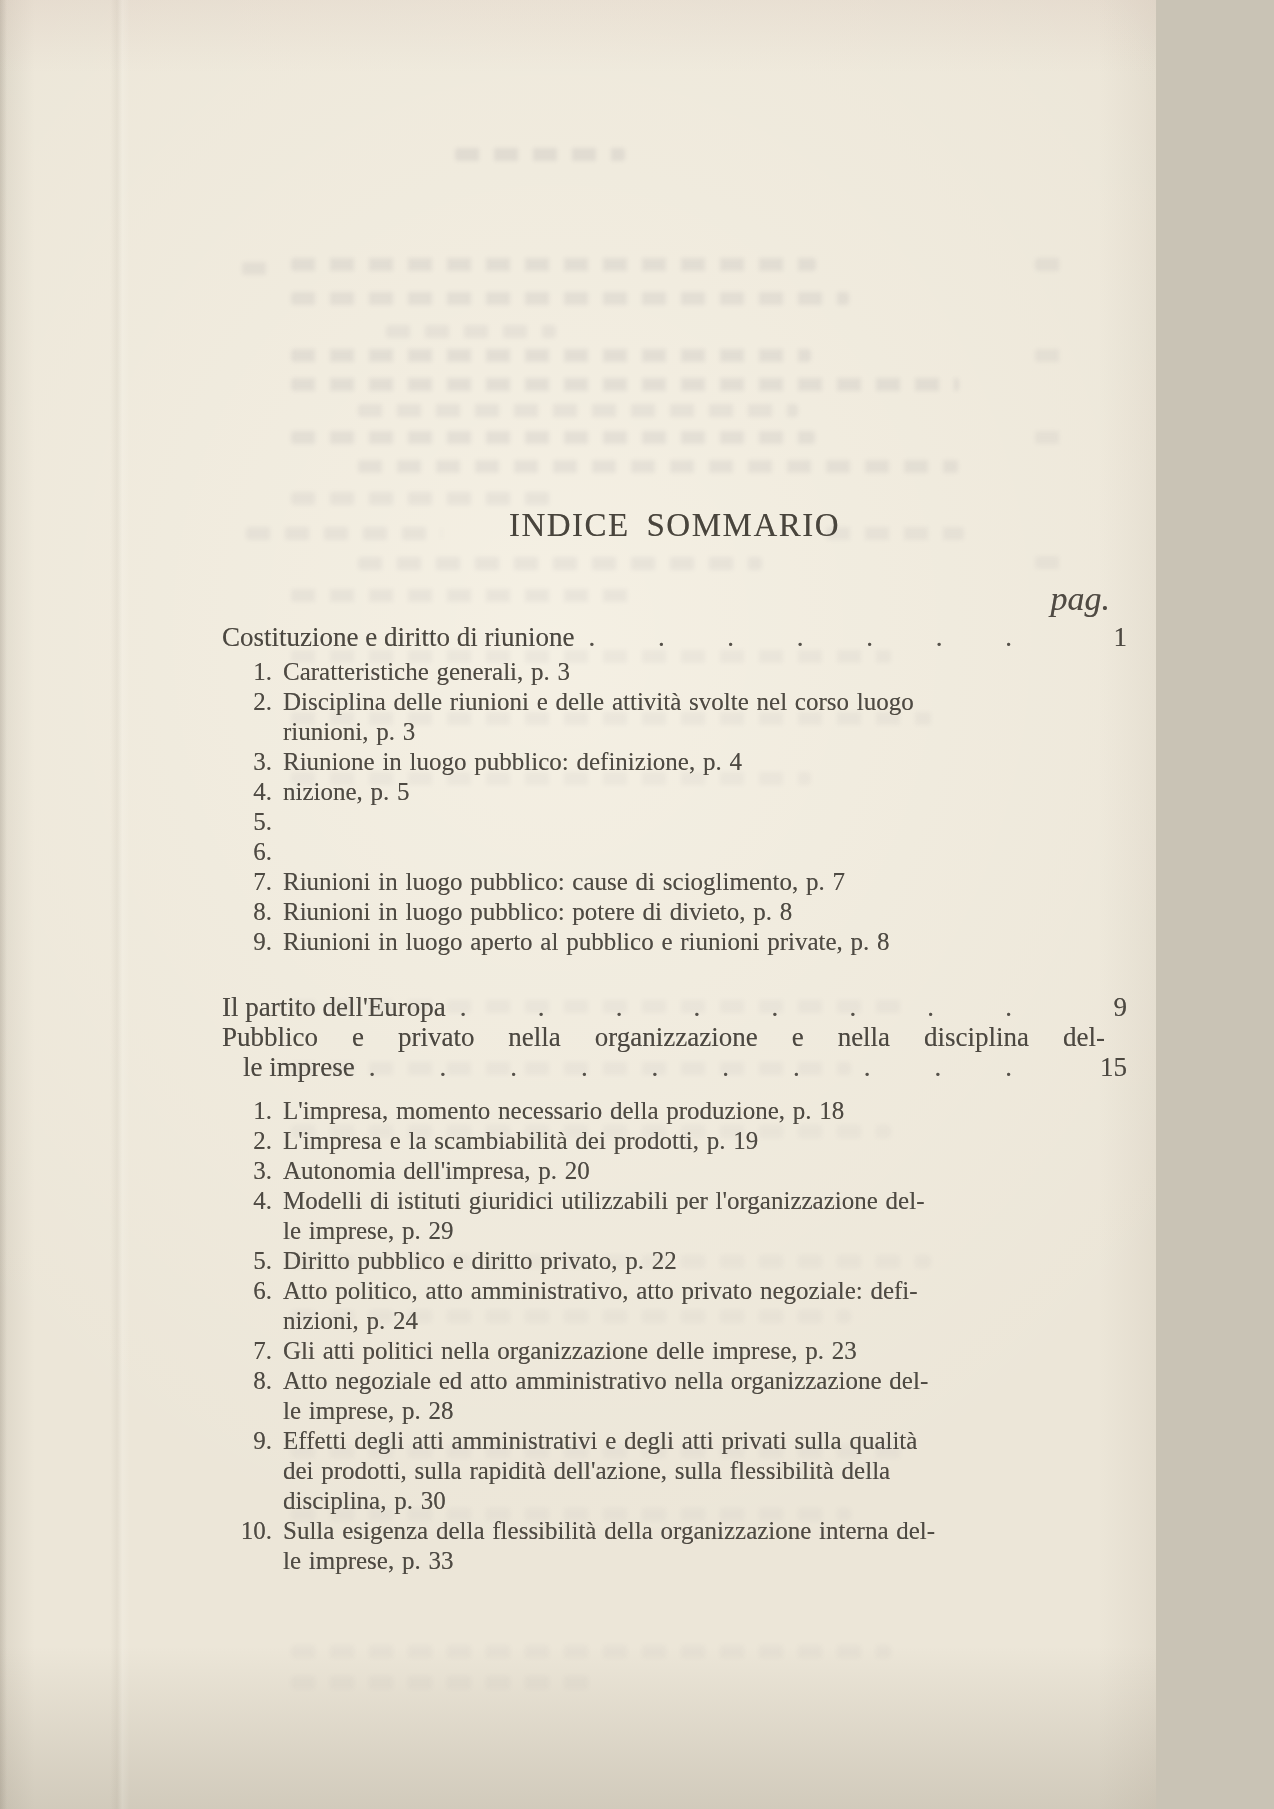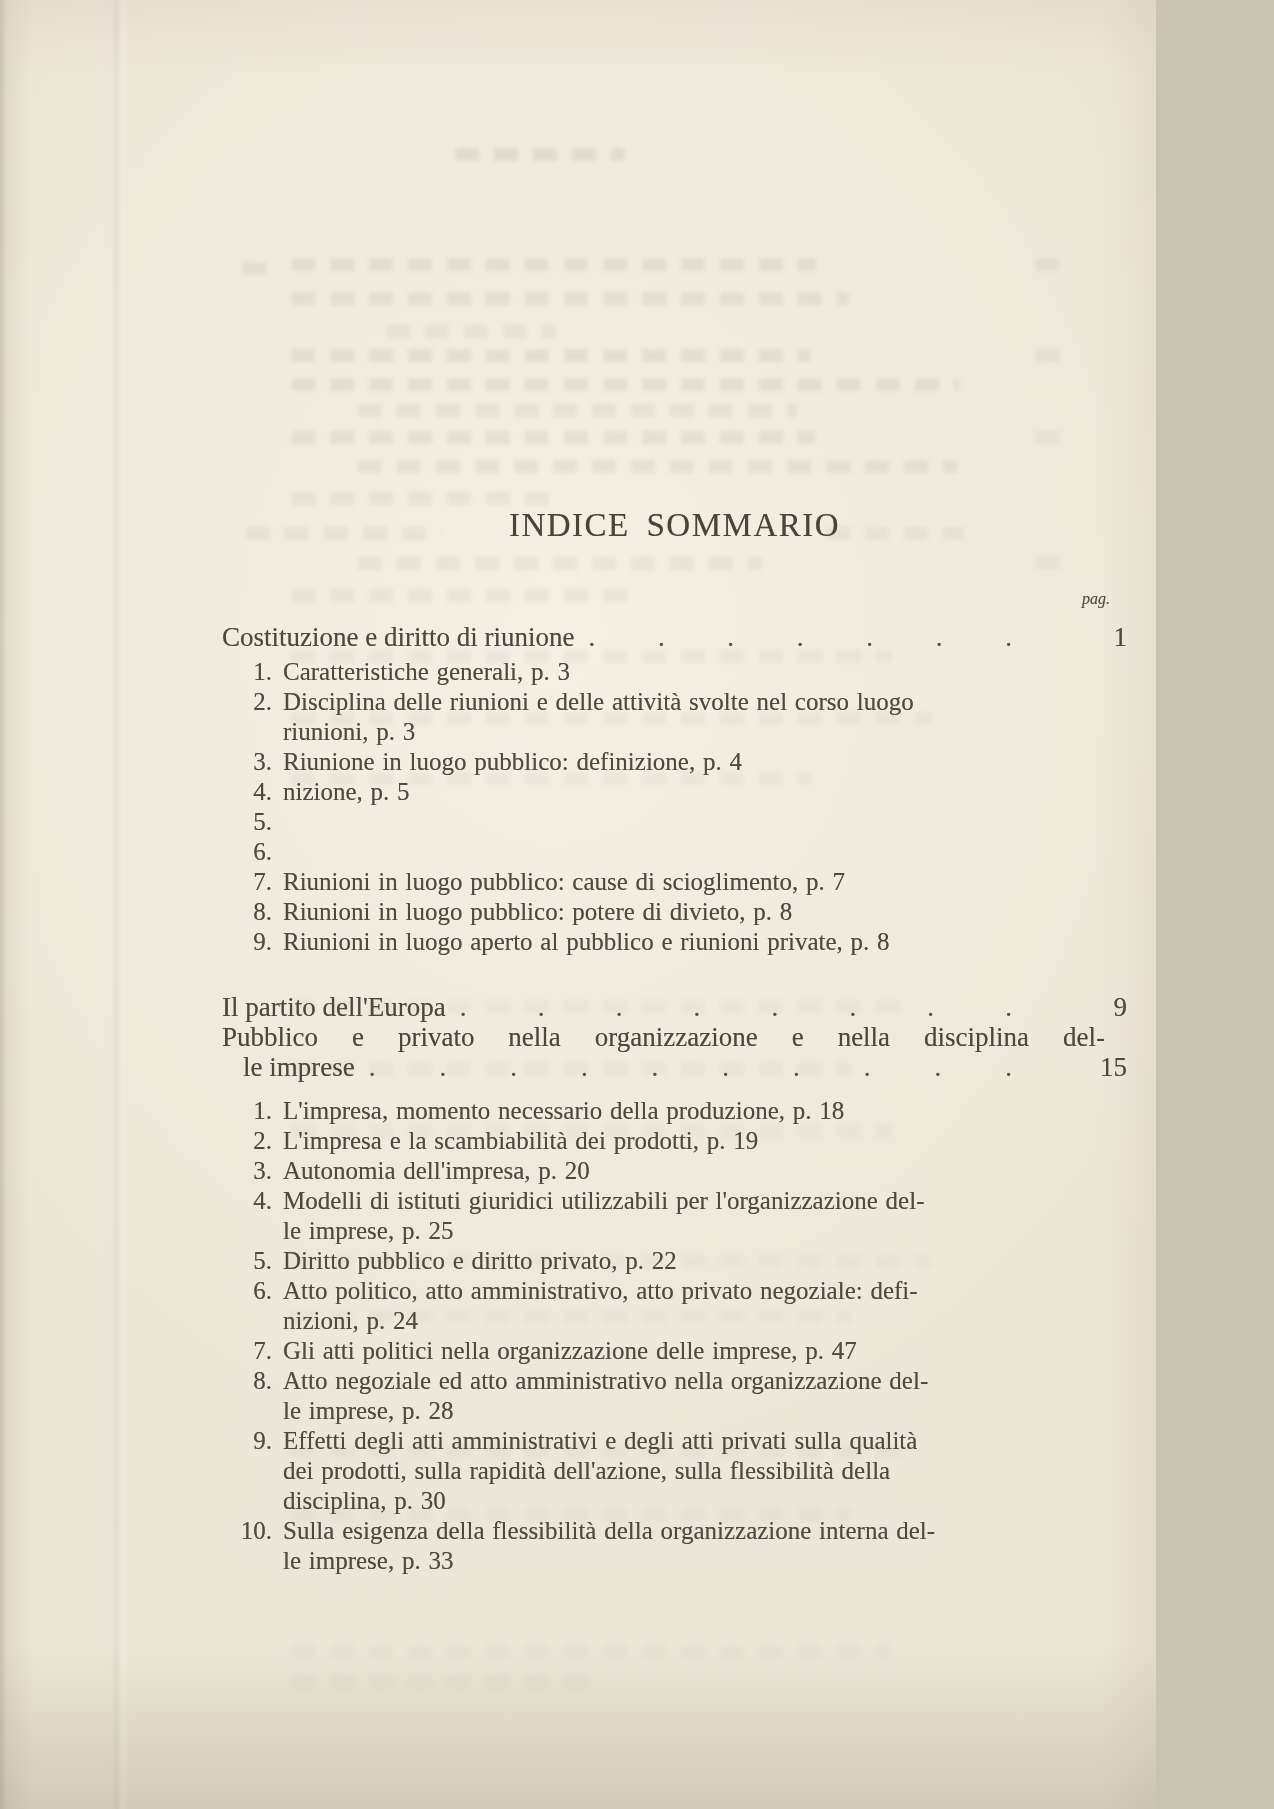--- a/index.html
+++ b/index.html
@@ -18,21 +18,21 @@
   .crease{position:absolute;left:110px;top:0;bottom:0;width:20px;
     background:linear-gradient(90deg, rgba(120,110,95,0) 0%, rgba(120,110,95,.07) 35%, rgba(255,255,250,.14) 62%, rgba(120,110,95,0) 100%);}
   .edge-shadow{position:absolute;left:0;top:0;bottom:0;width:7px;
     background:linear-gradient(90deg, rgba(110,100,85,.18), rgba(110,100,85,0));}
   .smudge{position:absolute;height:13px;border-radius:3px;filter:blur(2.3px);
     background:repeating-linear-gradient(90deg, rgba(120,116,128,.78) 0 24px, rgba(120,116,128,0) 24px 39px);}
   .content{position:absolute;left:222px;top:0;width:905px;
     text-shadow:0 0 .6px rgba(77,72,64,.5);}
   .title{margin:505px 0 0 0;font-size:33px;font-weight:normal;line-height:40px;
     text-align:center;letter-spacing:1.5px;word-spacing:7px;color:#49453d;}
-  .pag-line{margin-top:40px;line-height:28px;font-size:16px;font-style:italic;
+  .pag-line{margin-top:40px;line-height:28px;font-size:34px;font-style:italic;
     text-align:right;padding-right:17px;color:#504b44;}
   #toc{margin-top:9px;}
   .toc-section{font-size:27px;line-height:30px;}
   .head-line{padding-right:22px;text-align:justify;text-align-last:justify;}
   .head-row{display:flex;align-items:baseline;}
   .head-label{flex:none;}
   .head-label.indent{padding-left:21px;}
   .leader{flex:1;display:flex;justify-content:space-between;align-items:baseline;
     padding-left:14px;color:#55514a;}
   .leader .dot{line-height:30px;}
@@ -202,40 +202,40 @@
             <div class="item">
               <div class="inum">3.</div>
               <div class="itext">
                 <div class="iline">Autonomia dell'impresa, p. 20</div>
               </div>
             </div>
             <div class="item">
               <div class="inum">4.</div>
               <div class="itext">
                 <div class="iline">Modelli di istituti giuridici utilizzabili per l'organizzazione del-</div>
-                <div class="iline">le imprese, p. 25</div>
+                <div class="iline">le imprese, p. 29</div>
               </div>
             </div>
             <div class="item">
               <div class="inum">5.</div>
               <div class="itext">
                 <div class="iline">Diritto pubblico e diritto privato, p. 22</div>
               </div>
             </div>
             <div class="item">
               <div class="inum">6.</div>
               <div class="itext">
                 <div class="iline">Atto politico, atto amministrativo, atto privato negoziale: defi-</div>
                 <div class="iline">nizioni, p. 24</div>
               </div>
             </div>
             <div class="item">
               <div class="inum">7.</div>
               <div class="itext">
-                <div class="iline">Gli atti politici nella organizzazione delle imprese, p. 47</div>
+                <div class="iline">Gli atti politici nella organizzazione delle imprese, p. 23</div>
               </div>
             </div>
             <div class="item">
               <div class="inum">8.</div>
               <div class="itext">
                 <div class="iline">Atto negoziale ed atto amministrativo nella organizzazione del-</div>
                 <div class="iline">le imprese, p. 28</div>
               </div>
             </div>
             <div class="item">

